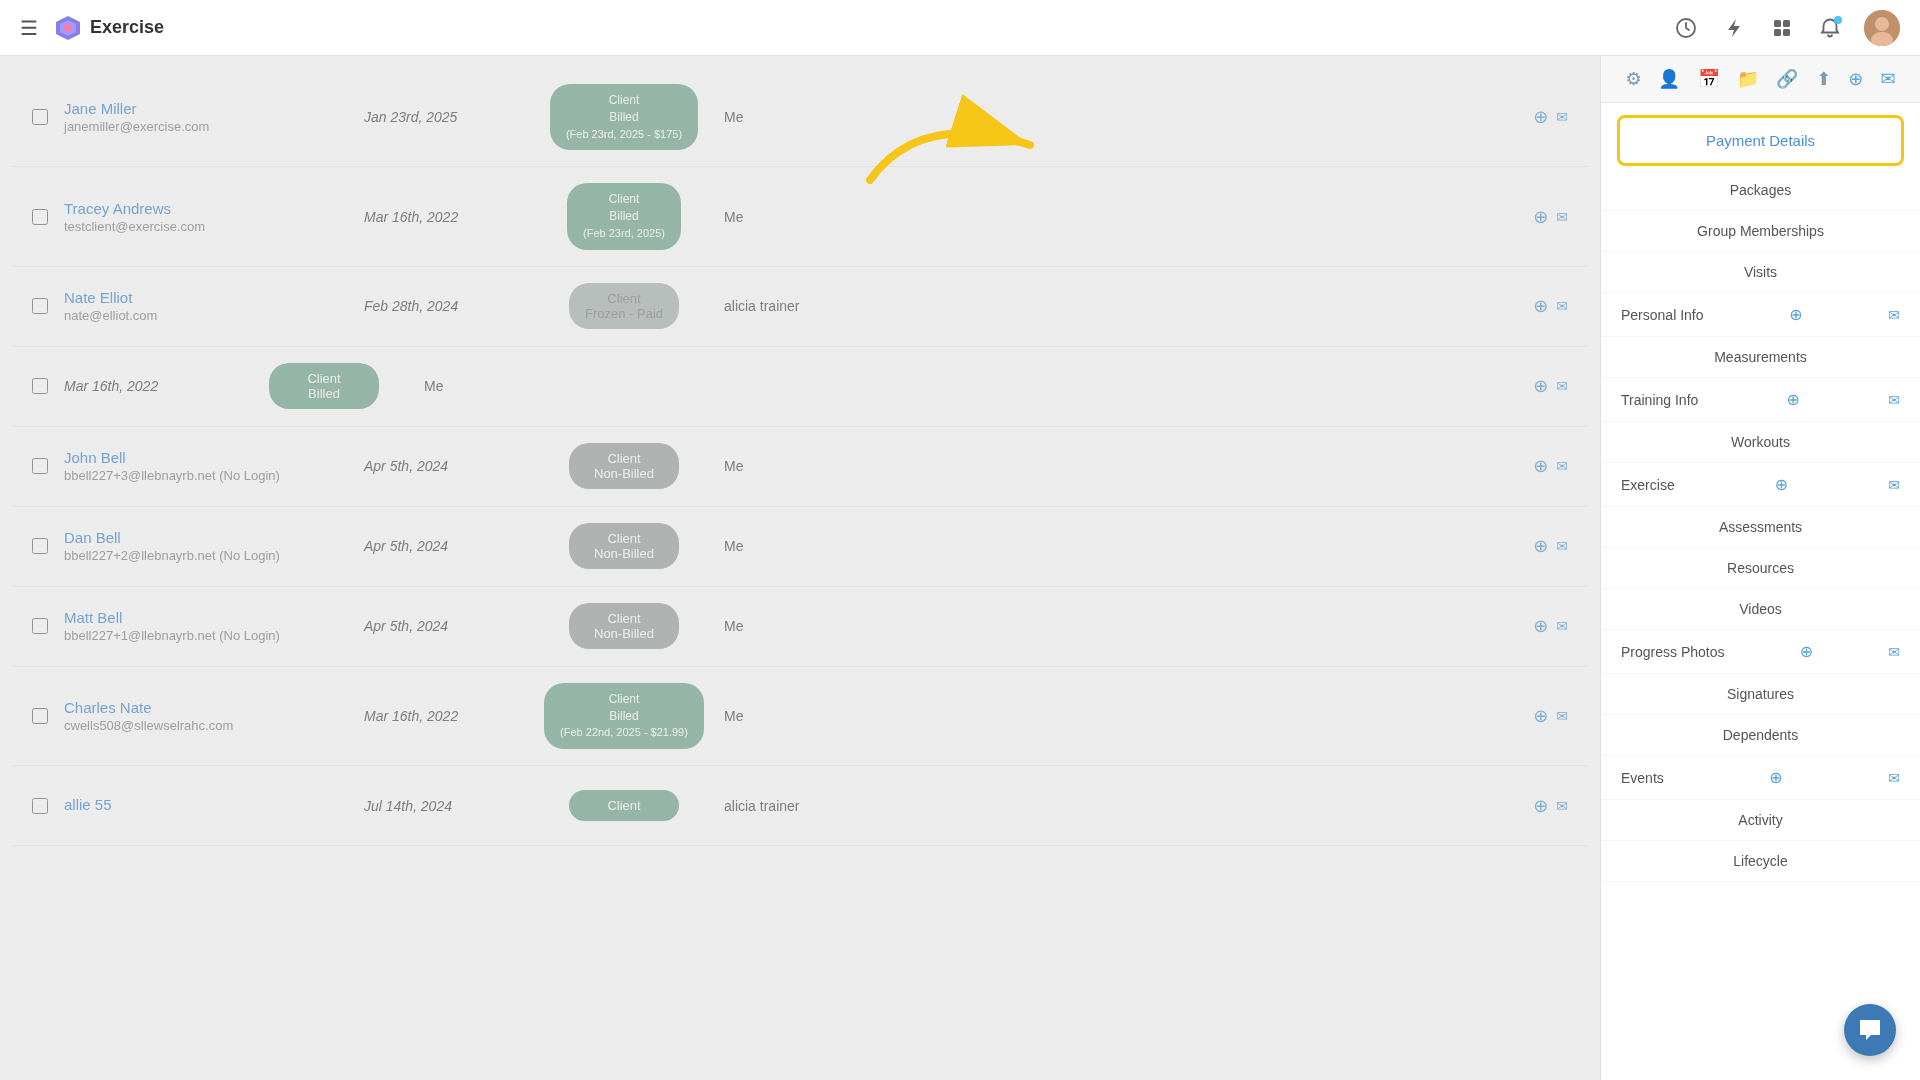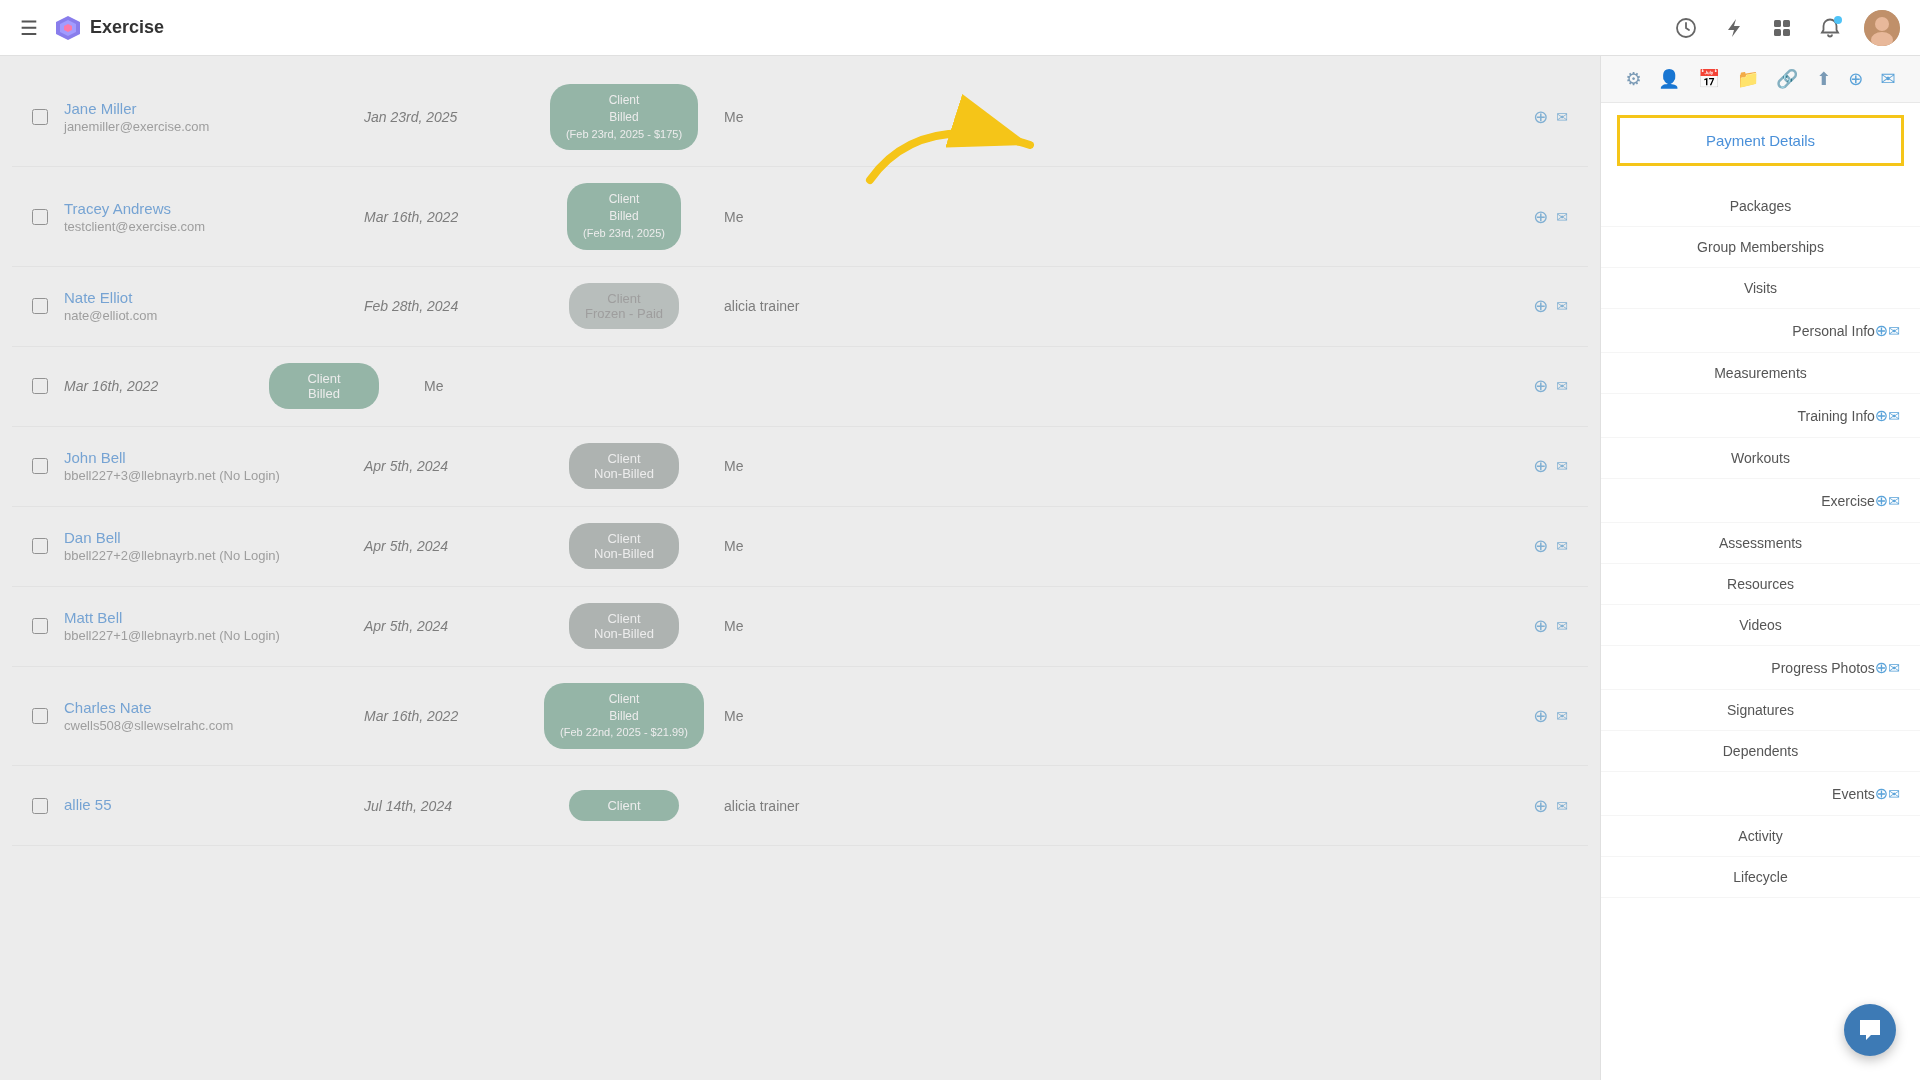--- a/index.html
+++ b/index.html
@@ -83,46 +83,46 @@
       padding: 12px 16px;
       border-bottom: 1px solid #e8e8e8;
       background: rgba(240,240,240,0.5);
     }
     .panel-action-icon { font-size: 18px; color: #7a9ab5; cursor: pointer; }
 
     
     .payment-details-btn {
       display: block;
       width: calc(100% - 32px);
-      margin: 12px 16px 20px;
+      margin: 12px 16px 4px;
       padding: 14px 20px;
       background: #fff;
       border: 3px solid #f5c518;
-      border-radius: 0;
+      border-radius: 8px;
       font-size: 15px;
       color: #4a90d9;
       text-align: center;
       cursor: pointer;
       font-weight: 500;
     }
 
     .panel-menu-item {
       display: block;
       width: 100%;
       padding: 12px 20px;
       text-align: center;
       font-size: 14px;
       color: #555;
       cursor: pointer;
       border-bottom: 1px solid #f5f5f5;
     }
     .panel-menu-item-with-icon {
       display: flex;
       align-items: center;
-      justify-content: flex-end;
+      justify-content: space-between;
     }
     .panel-add-icon { color: #5ba3d9; font-size: 16px; }
     .panel-mail-icon { color: #5ba3d9; font-size: 14px; }
 
     
     .arrow-overlay {
       position: fixed;
       top: 90px;
       left: 840px;
       width: 240px;

